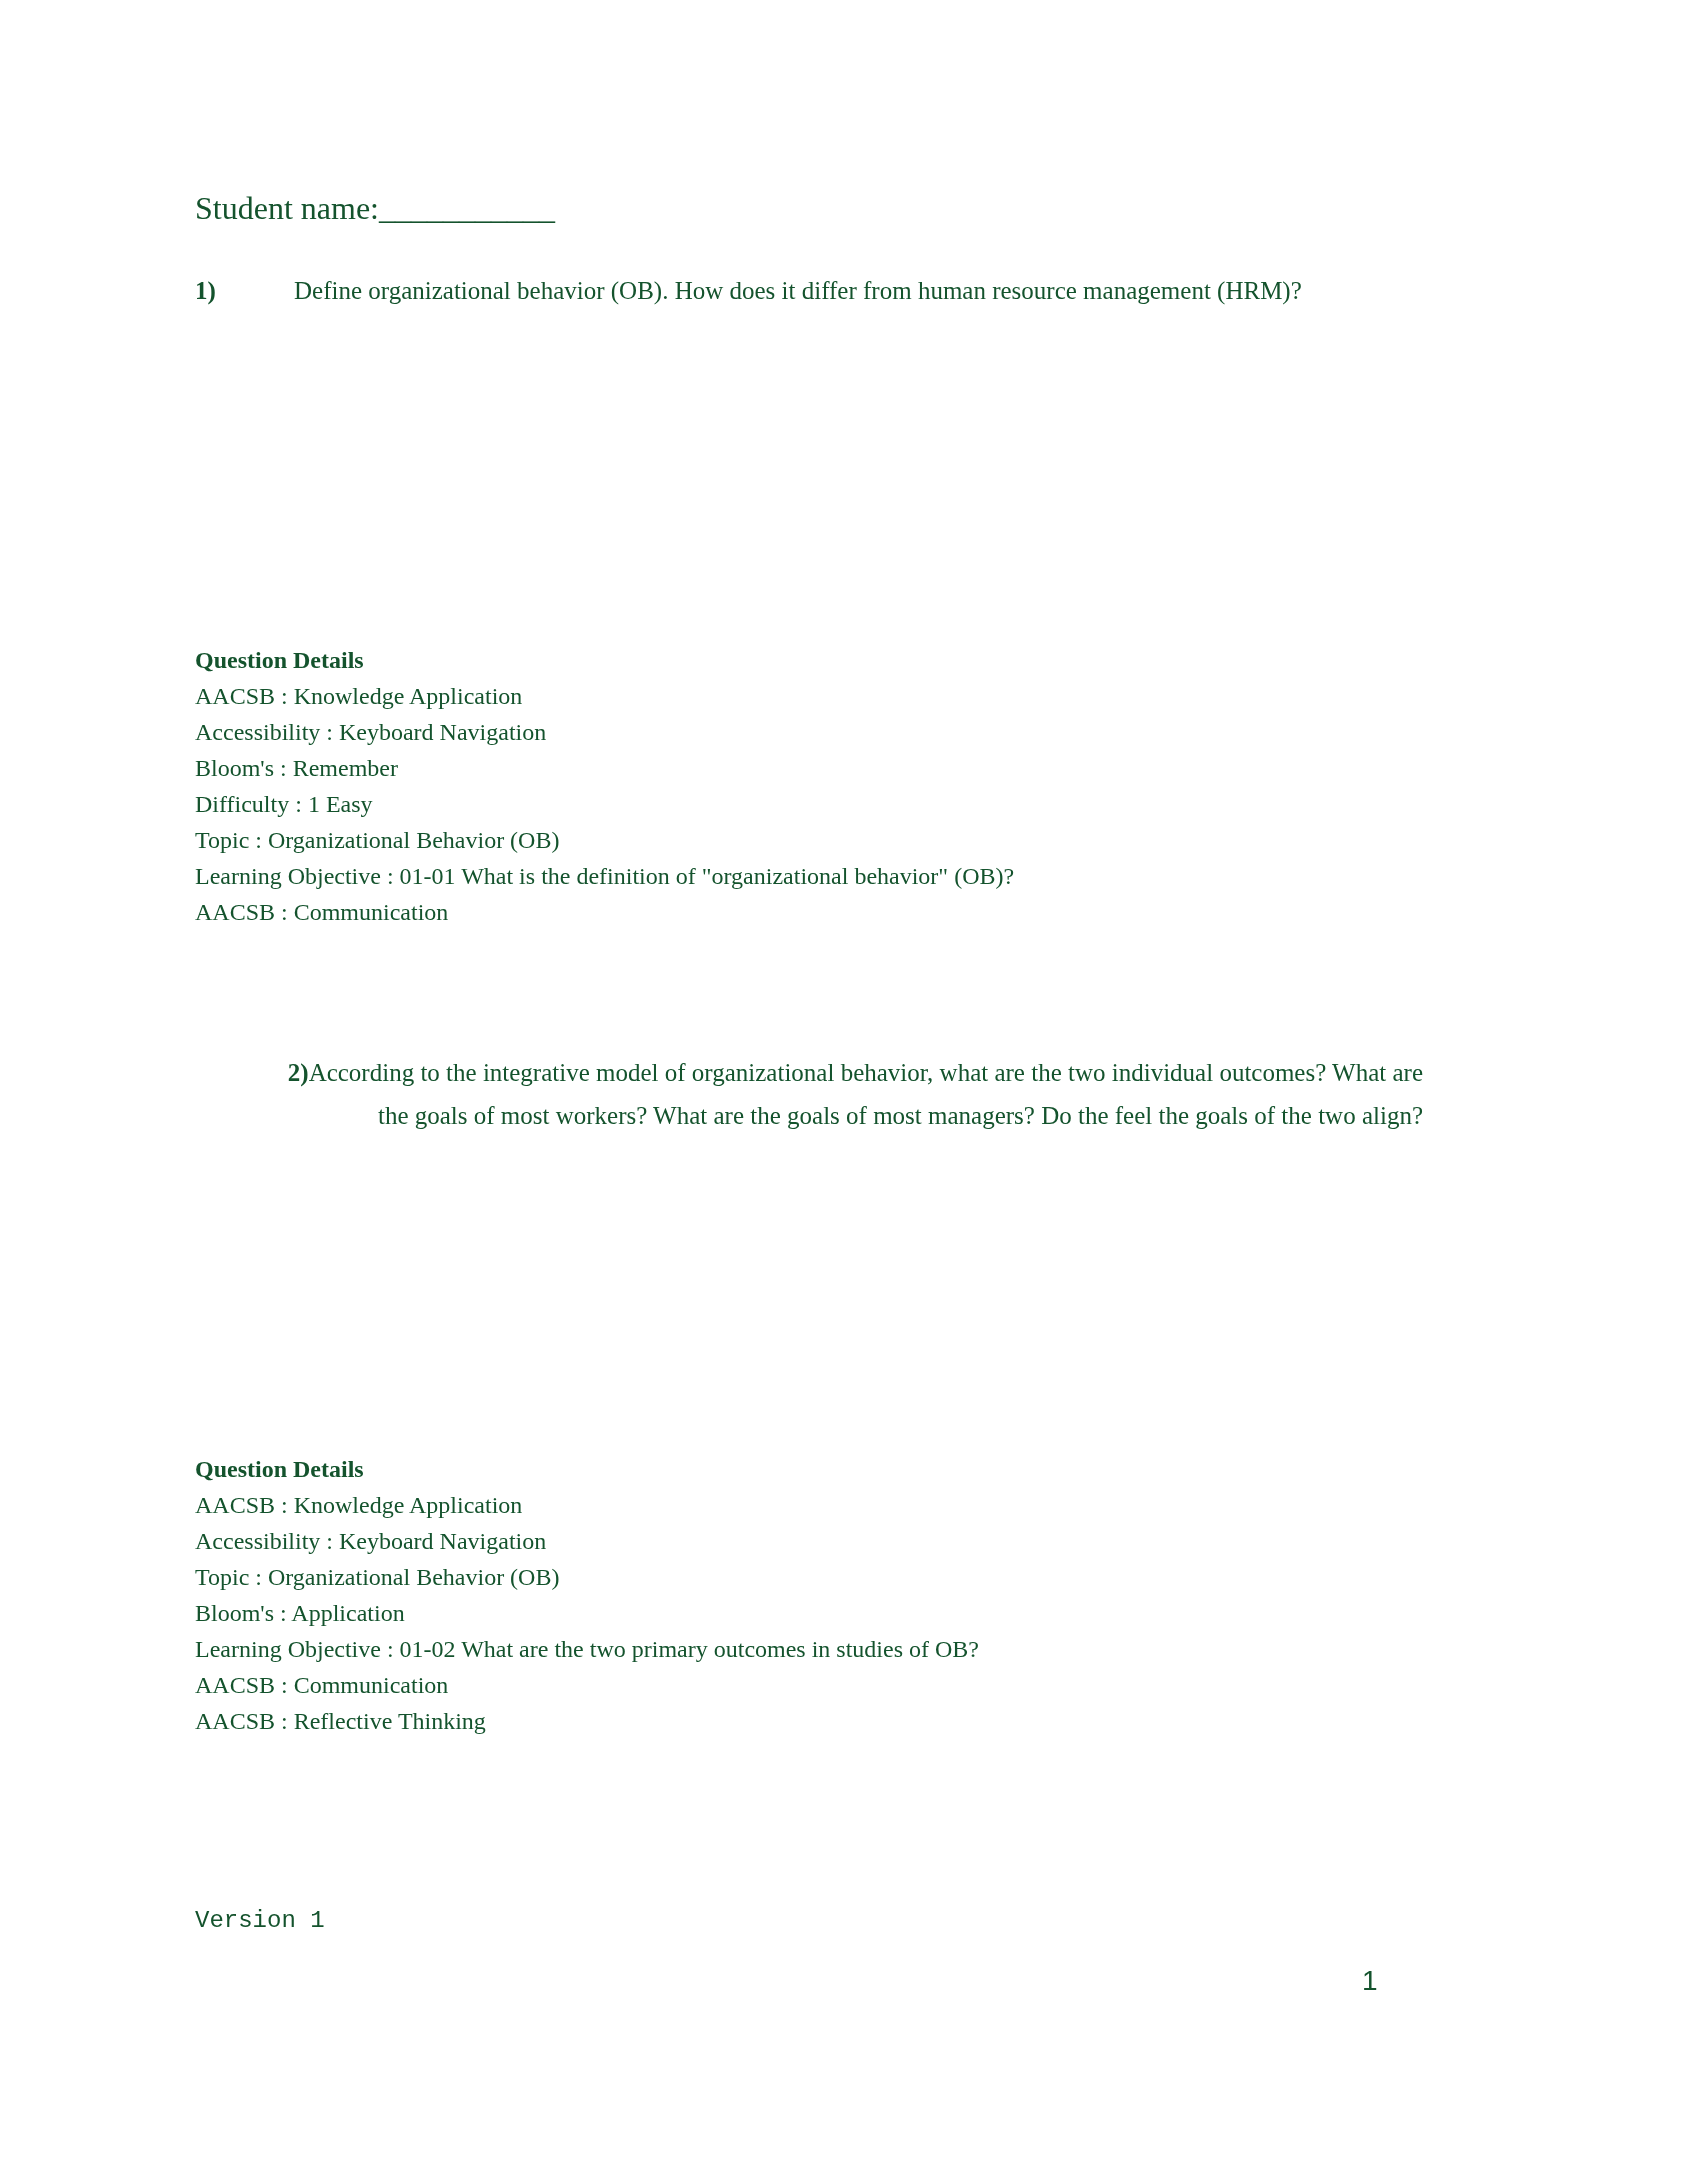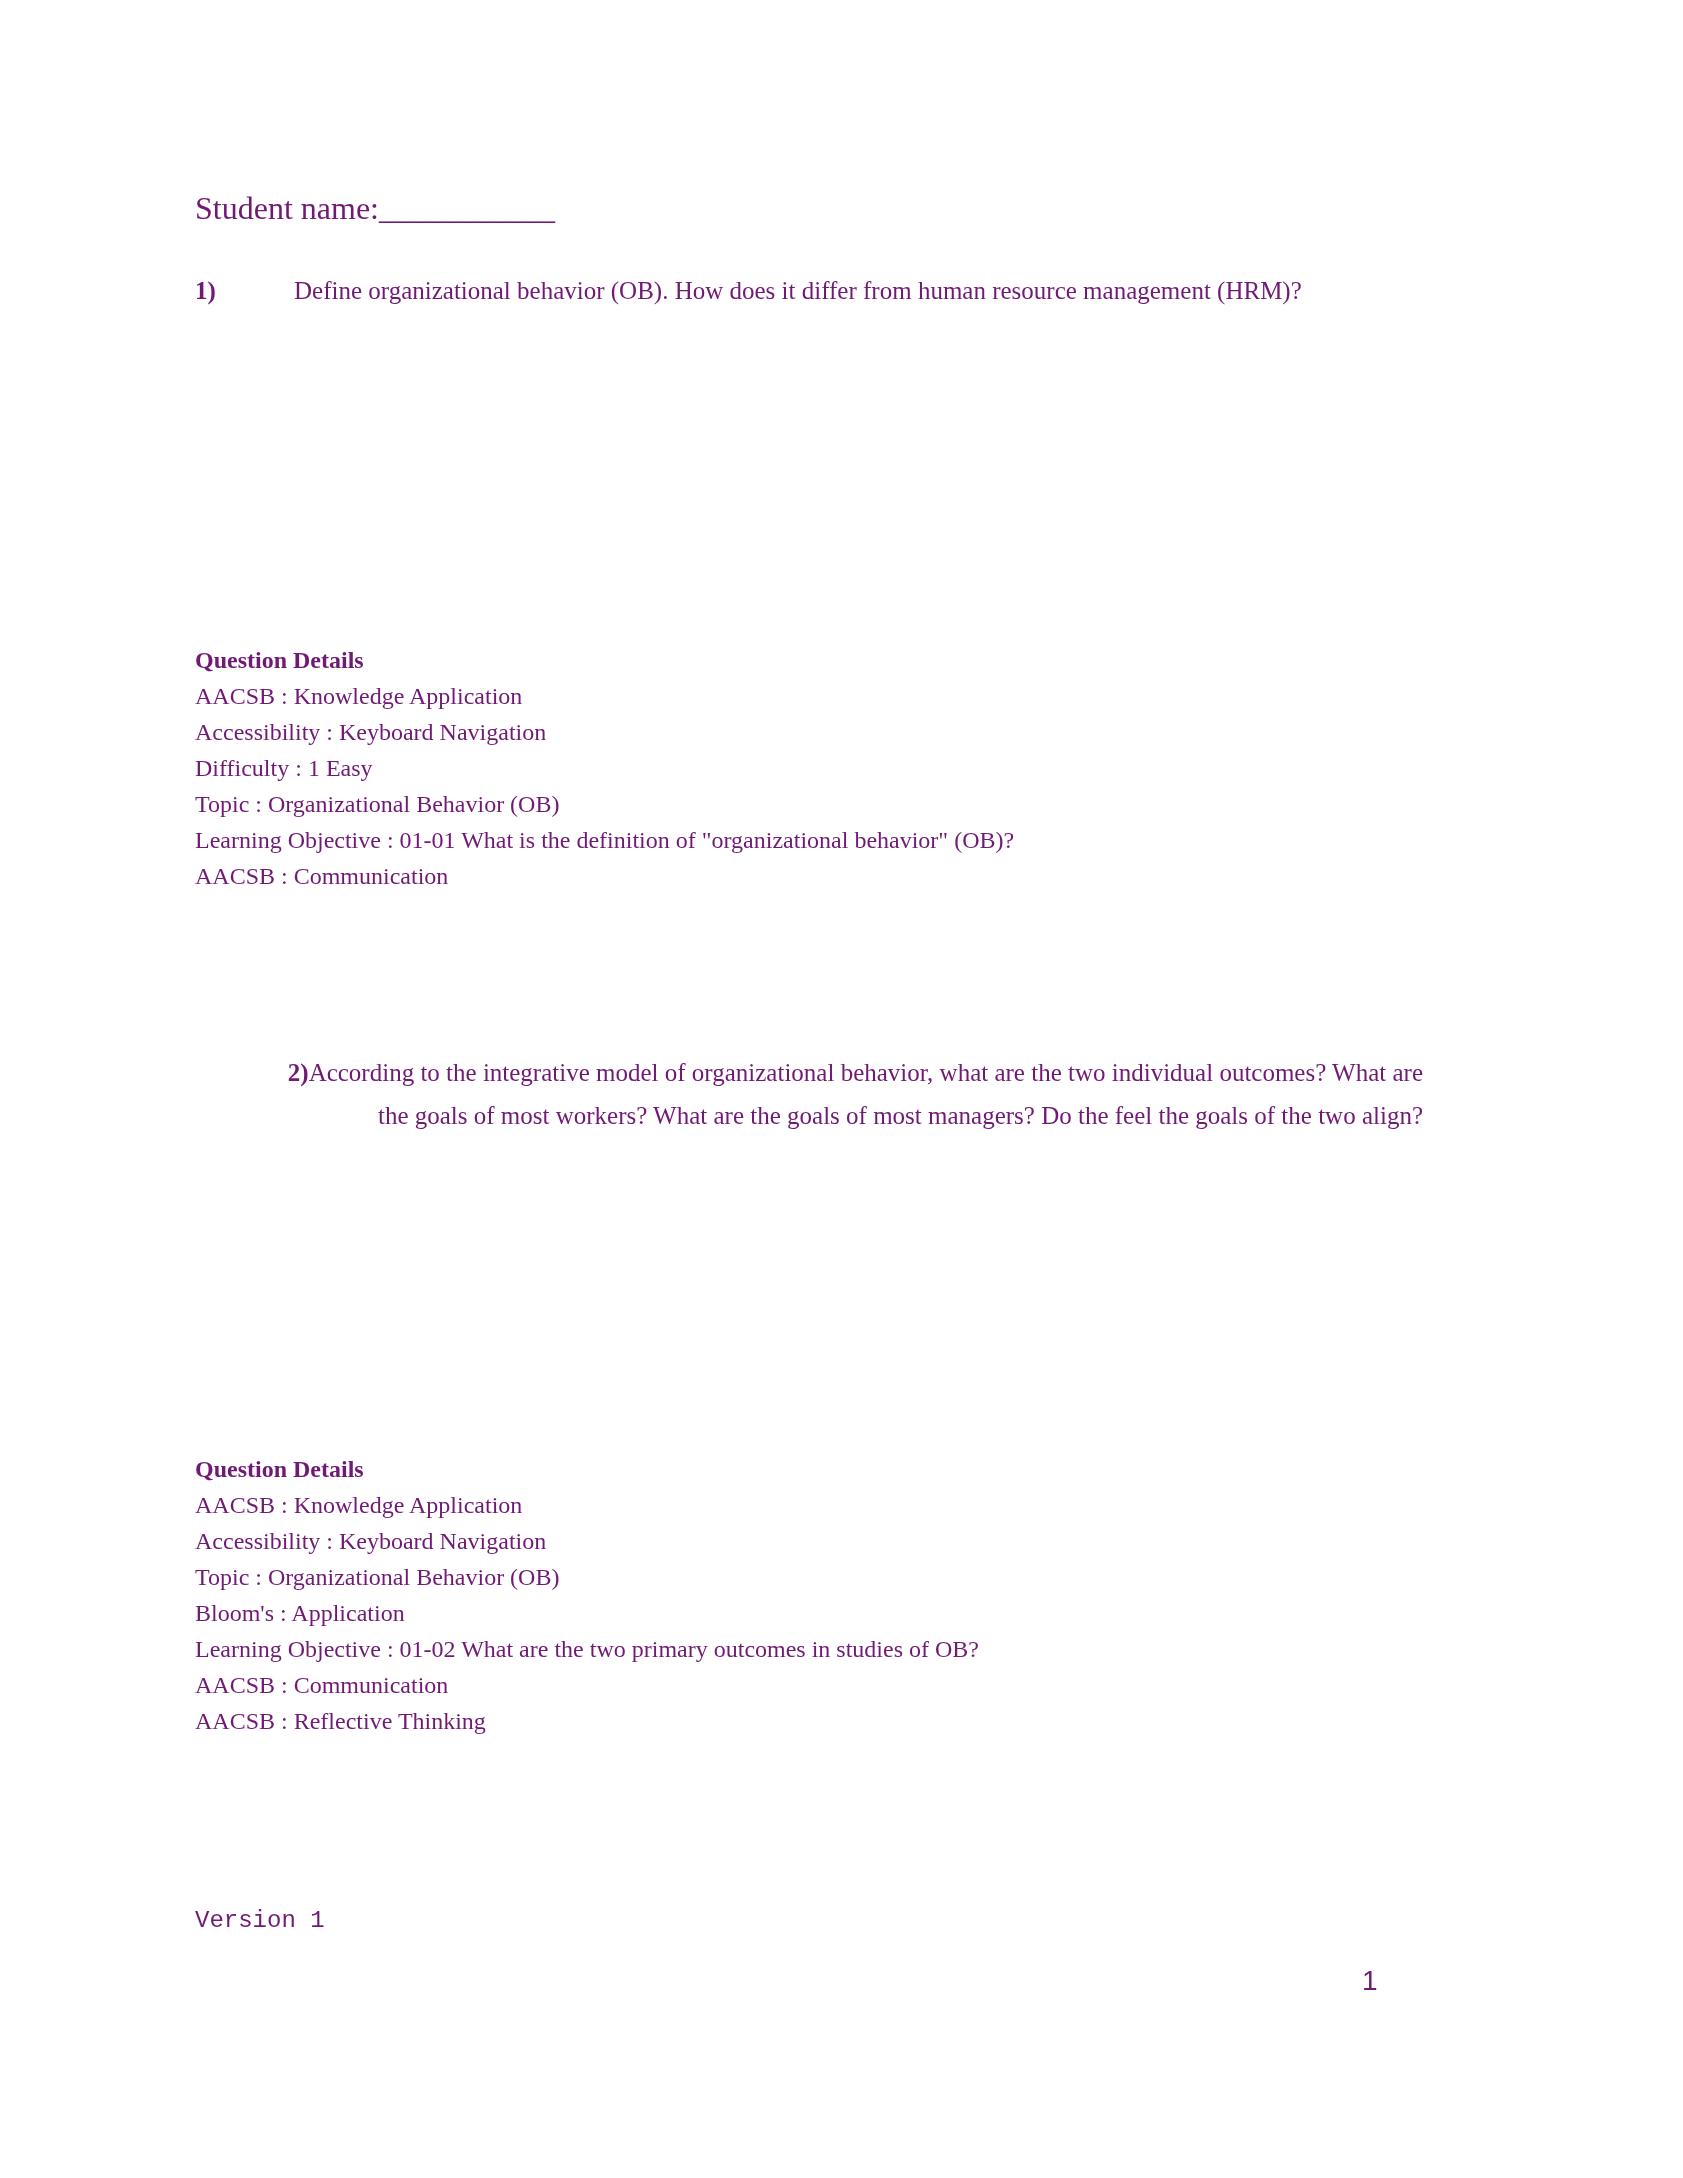--- a/index.html
+++ b/index.html
@@ -5,21 +5,21 @@
   html, body {
     margin: 0;
     padding: 0;
     background: #ffffff;
   }
   .page {
     position: relative;
     width: 1683px;
     height: 2178px;
     background: #ffffff;
-    color: #701a75;
+    color: #14532d;
     font-family: "Liberation Serif", serif;
     overflow: hidden;
   }
   .student-name {
     position: absolute;
     left: 195px;
     top: 188px;
     font-size: 32px;
     line-height: 40px;
     white-space: pre;
@@ -73,20 +73,21 @@
   <div class="student-name">Student name:___________</div>
 
   <div class="question q1">
     <span class="qnum">1)</span><span>Define organizational behavior (OB). How does it differ from human resource management (HRM)?</span>
   </div>
 
   <div class="details d1">
     <div class="details-header">Question Details</div>
     <div class="detail-line">AACSB : Knowledge Application</div>
     <div class="detail-line">Accessibility : Keyboard Navigation</div>
+    <div class="detail-line">Bloom's : Remember</div>
     <div class="detail-line">Difficulty : 1 Easy</div>
     <div class="detail-line">Topic : Organizational Behavior (OB)</div>
     <div class="detail-line">Learning Objective : 01-01 What is the definition of "organizational behavior" (OB)?</div>
     <div class="detail-line">AACSB : Communication</div>
   </div>
 
   <div class="question q2">
     <span class="qnum">2)</span><span>According to the integrative model of organizational behavior, what are the two individual outcomes? What are the goals of most workers? What are the goals of most managers? Do the feel the goals of the two align?</span>
   </div>
 

